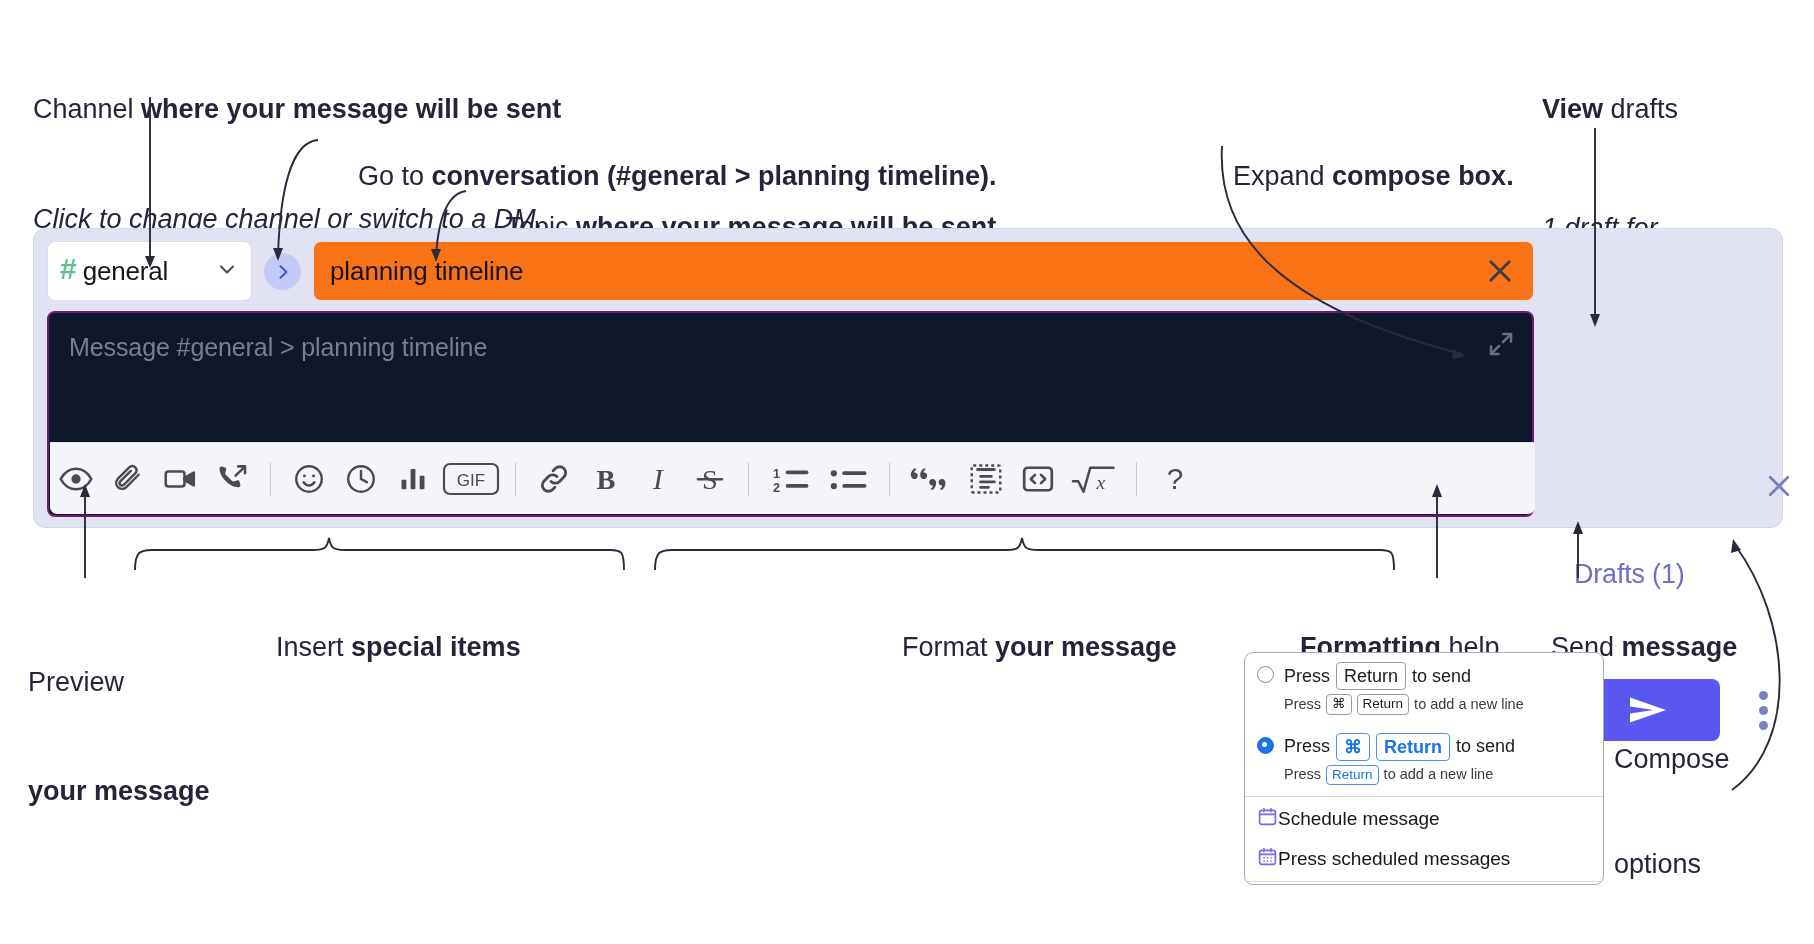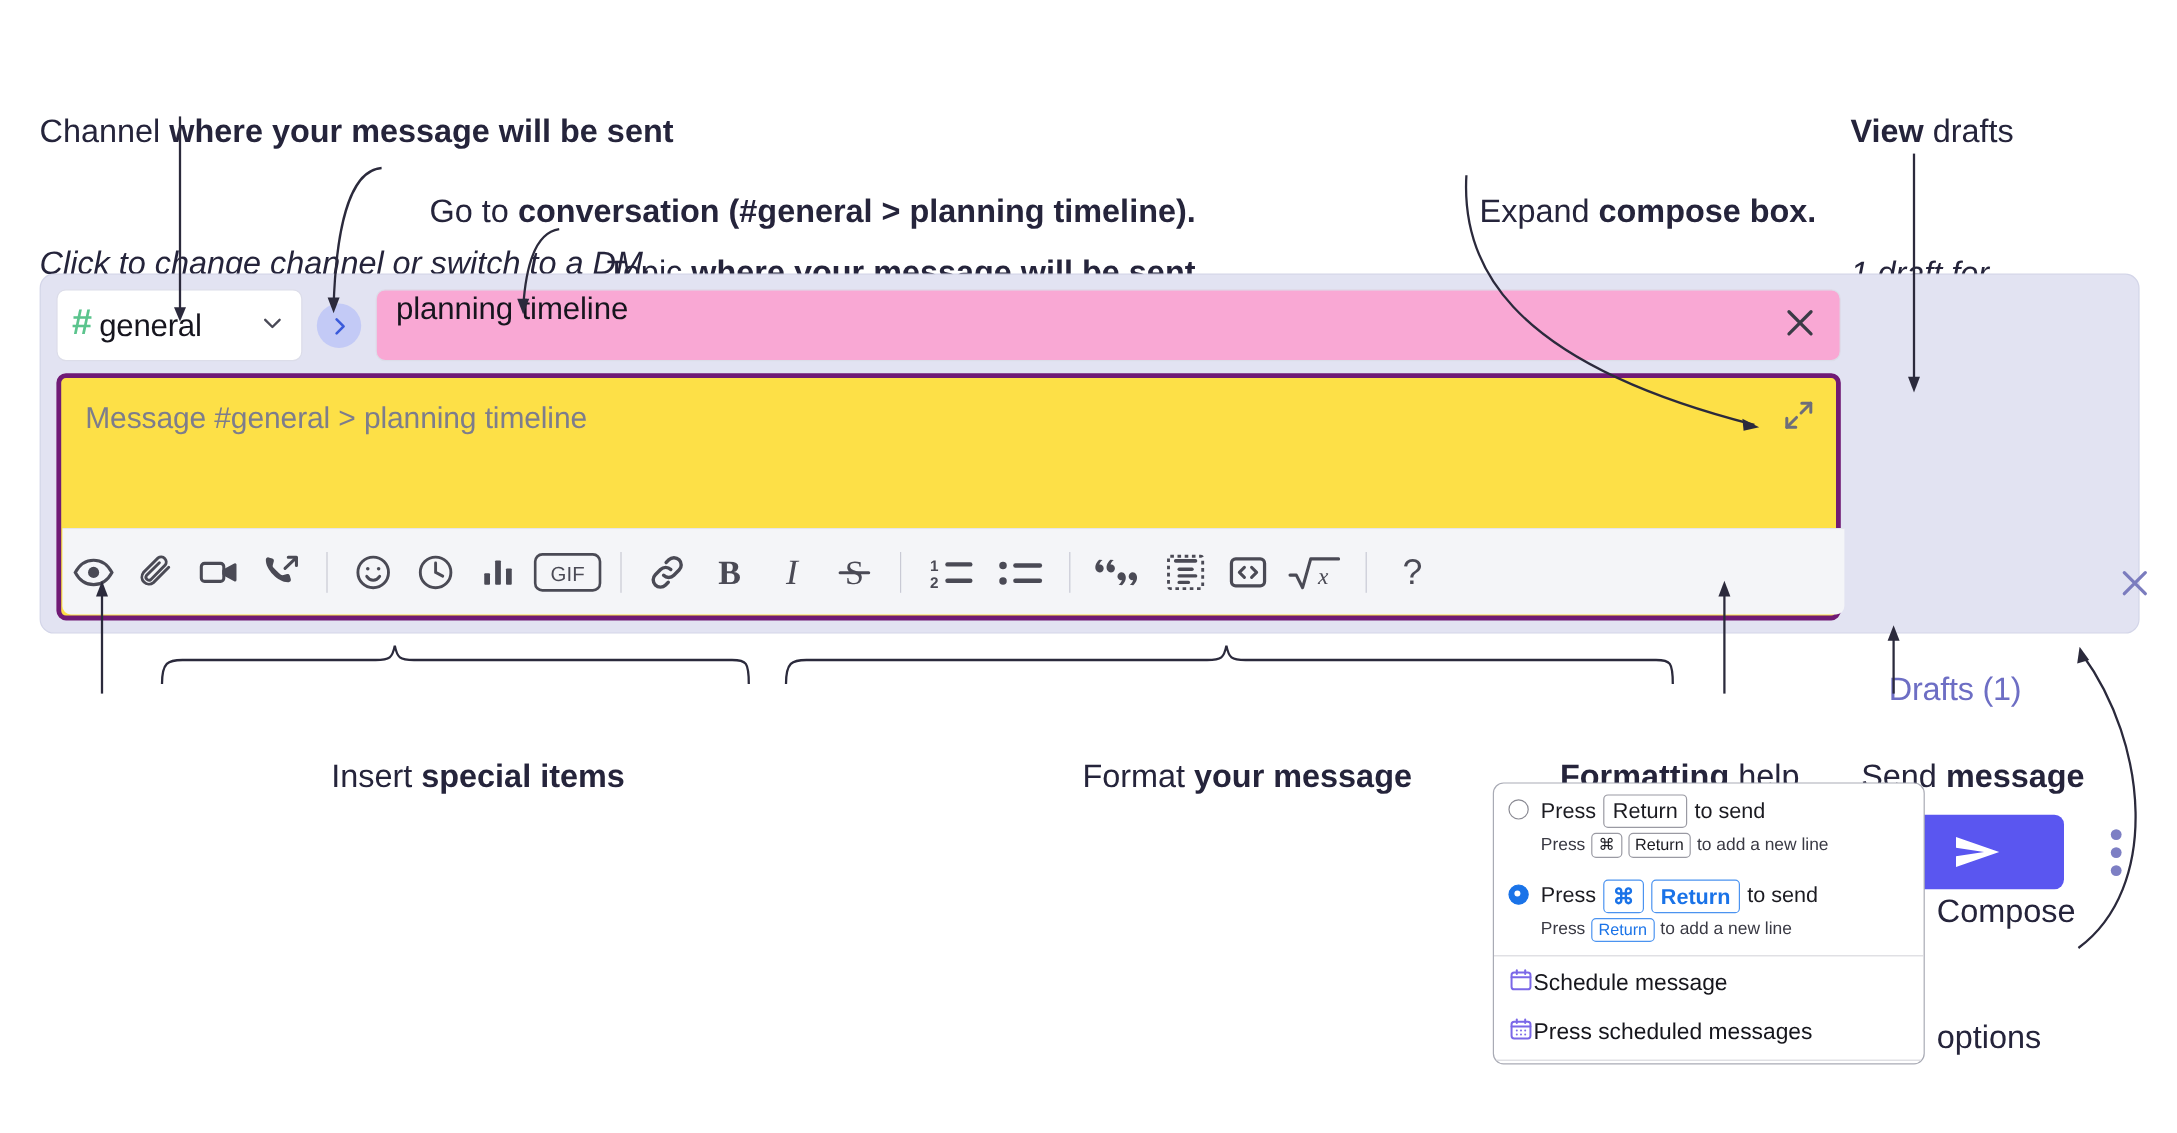--- a/index.html
+++ b/index.html
@@ -52,35 +52,35 @@
   
   #goto-btn{
     position:absolute;left:217px;top:12px;width:37px;height:37px;
     background:#c3caf6;border-radius:50%;
     display:flex;align-items:center;justify-content:center;cursor:pointer;
   }
 
   
   #topic-field{
     position:absolute;left:266px;top:0;width:1221px;height:60px;
-    background:#f9a8d4;border:1px solid #dcdde9;border-radius:8px;
-    box-sizing:border-box;display:flex;align-items:flex-start;
+    background:#f97316;border:1px solid #dcdde9;border-radius:8px;
+    box-sizing:border-box;display:flex;align-items:center;
   }
   #topic-value{
     font-size:26px;color:#16151e;padding-left:16px;flex:1;letter-spacing:-0.1px;
   }
   #topic-clear{
     width:54px;height:54px;display:flex;align-items:center;justify-content:center;
     cursor:pointer;margin-right:6px;
   }
 
   
   #message-box{
     position:absolute;left:0;top:70px;width:1487px;height:206px;
-    background:#fde047;border:4px solid #701a75;border-radius:8px;
+    background:#0f172a;border:2px solid #701a75;border-radius:8px;
     box-sizing:border-box;
   }
   #message-placeholder{
     position:absolute;left:20px;top:20px;font-size:25px;color:#7d7d8c;letter-spacing:-0.1px;
   }
   #expand-btn{
     position:absolute;right:14px;top:14px;width:34px;height:34px;
     display:flex;align-items:center;justify-content:center;cursor:pointer;
   }
 
@@ -178,20 +178,24 @@
   <div class="anno" style="left:1203px;top:124px;font-size:27px;">
     <b>Expand</b><span class="reg"> compose box.</span>
   </div>
 
   <div class="anno" style="left:1542px;top:22px;font-size:27px;">
     <div><span class="reg">View </span><b>drafts</b></div>
     <div style="margin-top:14px;"><i>1 draft for</i></div>
     <div style="margin-top:3px;"><i>this conversation</i></div>
   </div>
 
+  <div class="anno" style="left:28px;top:595px;font-size:27px;">
+    <div><b>Preview</b></div>
+    <div style="margin-top:4px;"><span class="reg">your message</span></div>
+  </div>
 
   <div class="anno" style="left:246px;top:595px;font-size:27px;">
     <b>Insert</b><span class="reg"> special items</span>
   </div>
 
   <div class="anno" style="left:1270px;top:595px;font-size:27px;">
     <span class="reg">Formatting </span><b>help</b>
   </div>
 
   <div class="anno" style="left:872px;top:595px;font-size:27px;">

